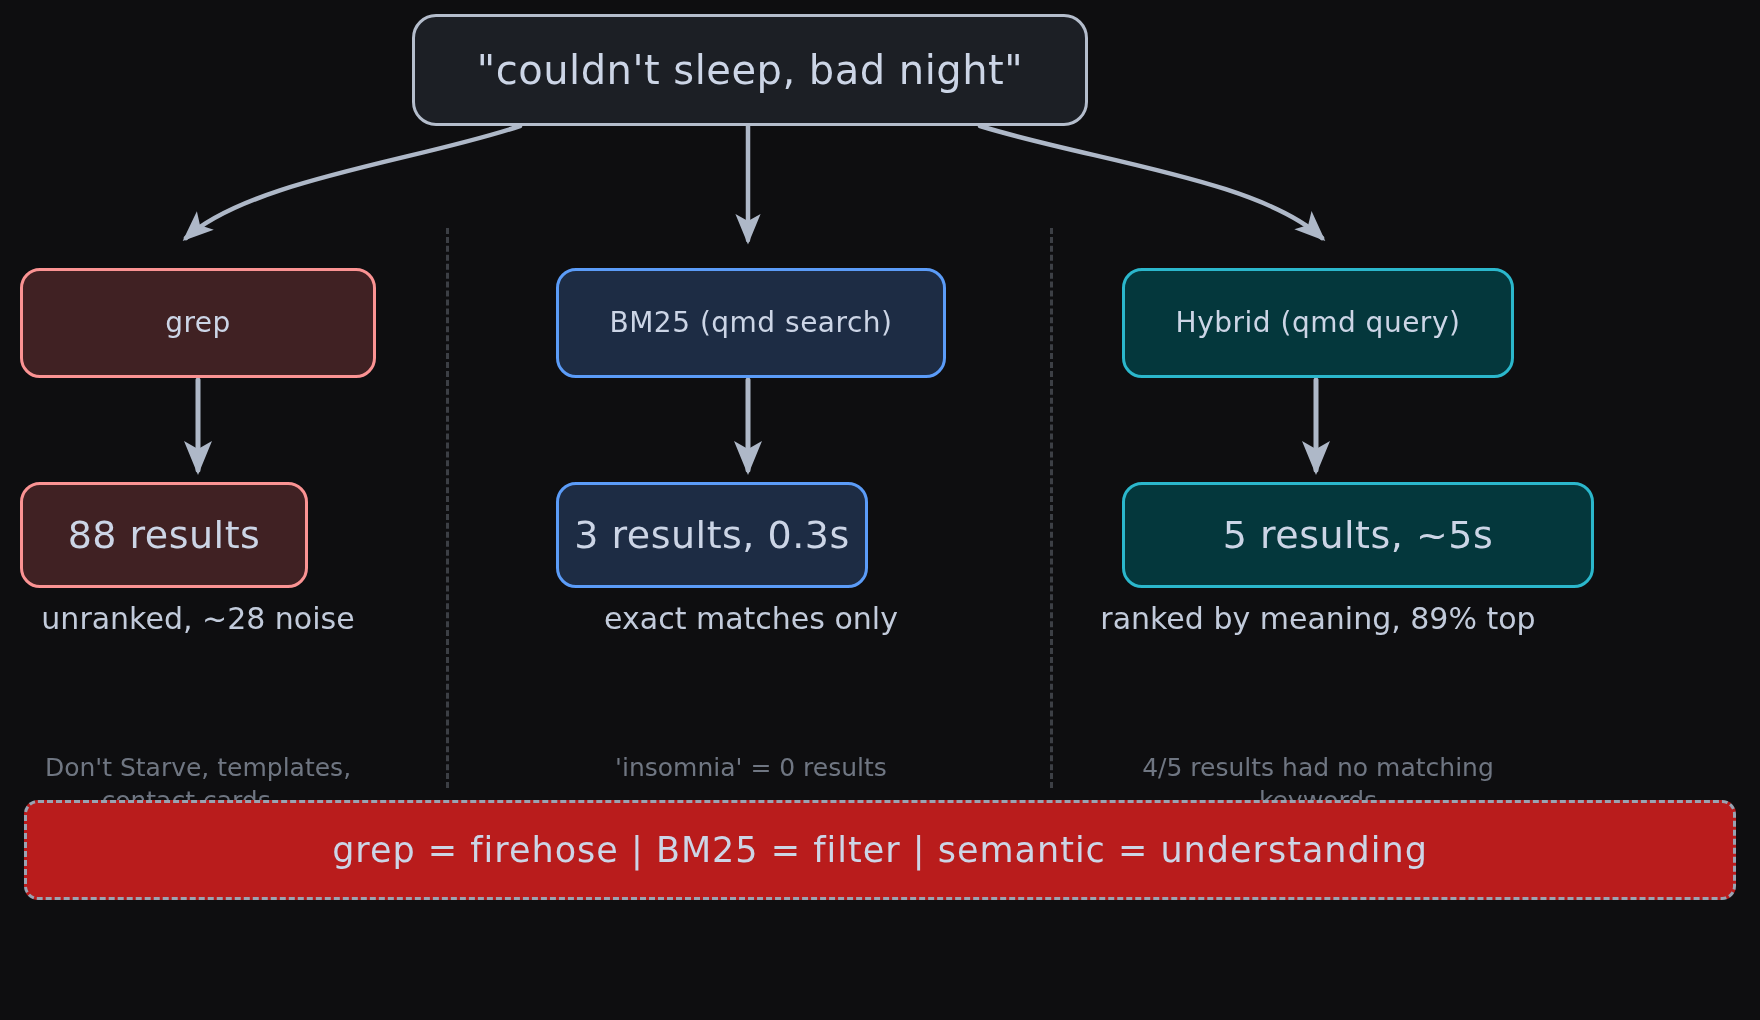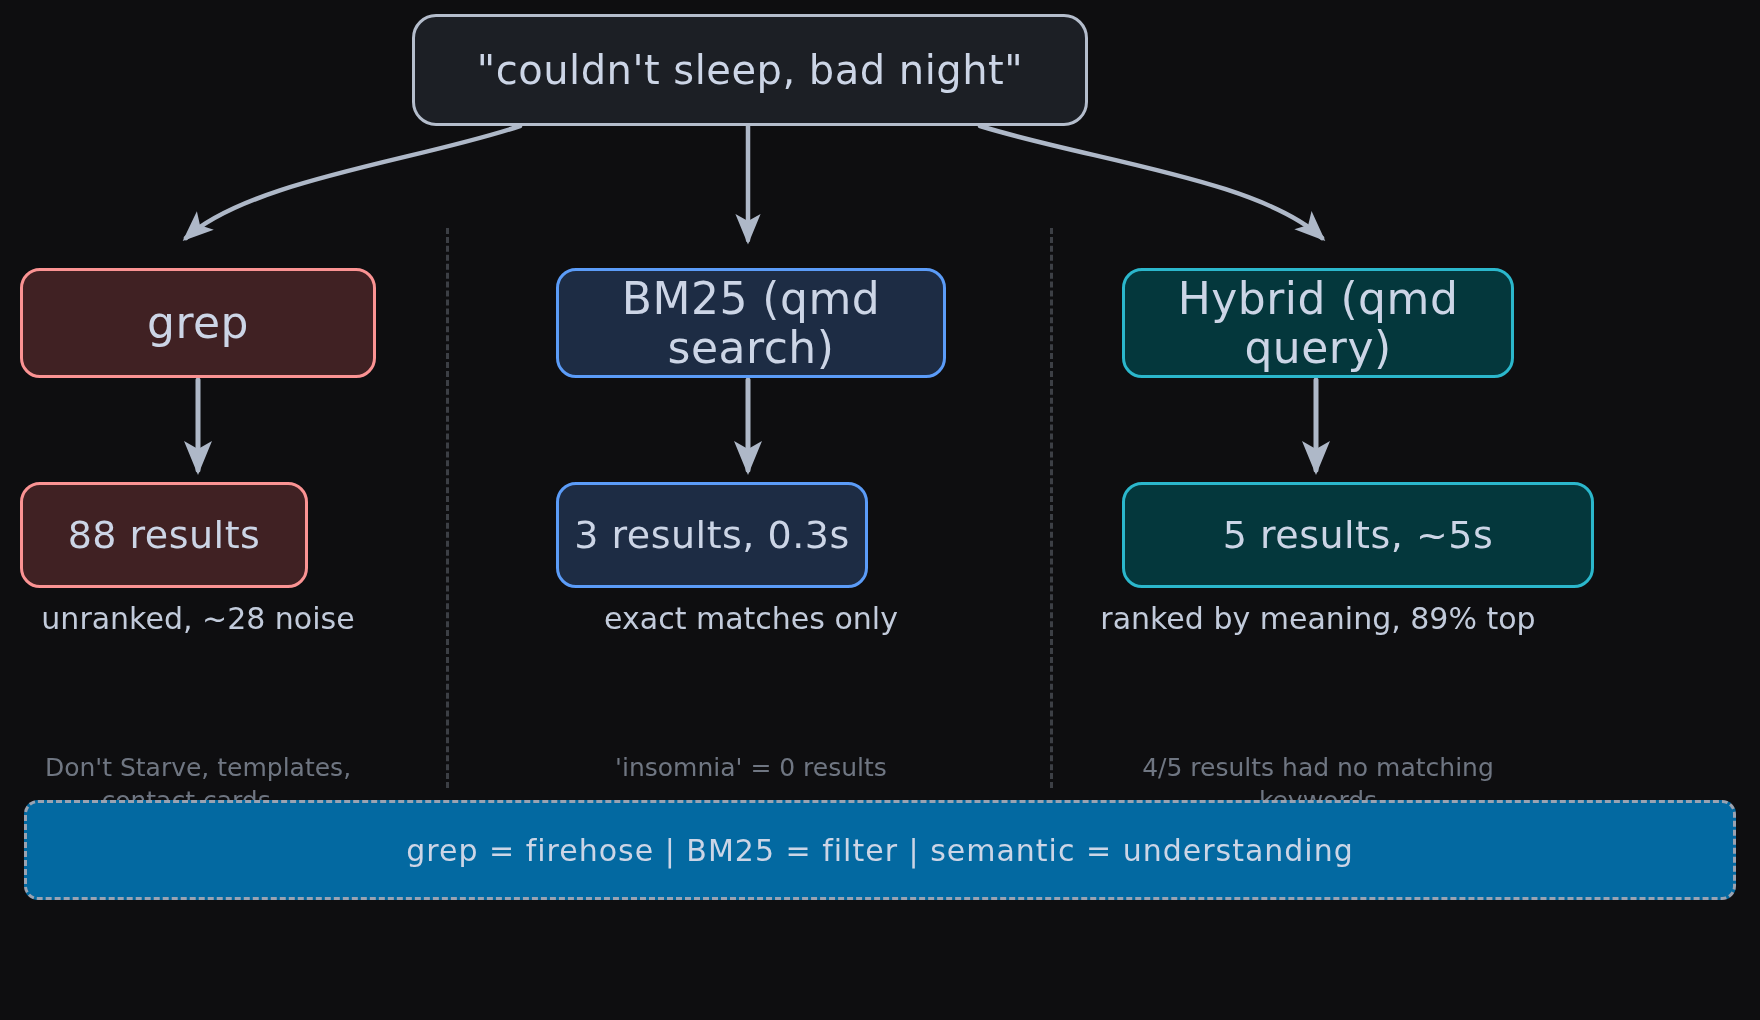--- a/index.html
+++ b/index.html
@@ -63,21 +63,21 @@
     border-radius: 24px;
     border-color: #b4bdcc;
     background: #1c1f25;
     font-size: 40px;
   }
 
   
   .node-method {
     top: 268px;
     height: 110px;
-    font-size: 44px;
+    font-size: 28px;
     border-radius: 20px;
   }
   
   .node-result {
     top: 482px;
     height: 106px;
     font-size: 38px;
     border-radius: 20px;
   }
 
@@ -136,23 +136,23 @@
     z-index: 3;
     left: 24px;
     top: 800px;
     width: 1712px;
     height: 100px;
     display: flex;
     align-items: center;
     justify-content: center;
     border: 3px dashed #9aa3b2;
     border-radius: 14px;
-    background: #0369a1;
+    background: #b91c1c;
     color: #ccd5e6;
-    font-size: 30px;
+    font-size: 35px;
     letter-spacing: 1px;
   }
   #summary-banner .node-label { padding: 0 20px; }
 </style>
 </head>
 <body>
 
 <div id="stage">
 
   <svg id="wires" viewBox="0 0 1760 1020" xmlns="http://www.w3.org/2000/svg">

